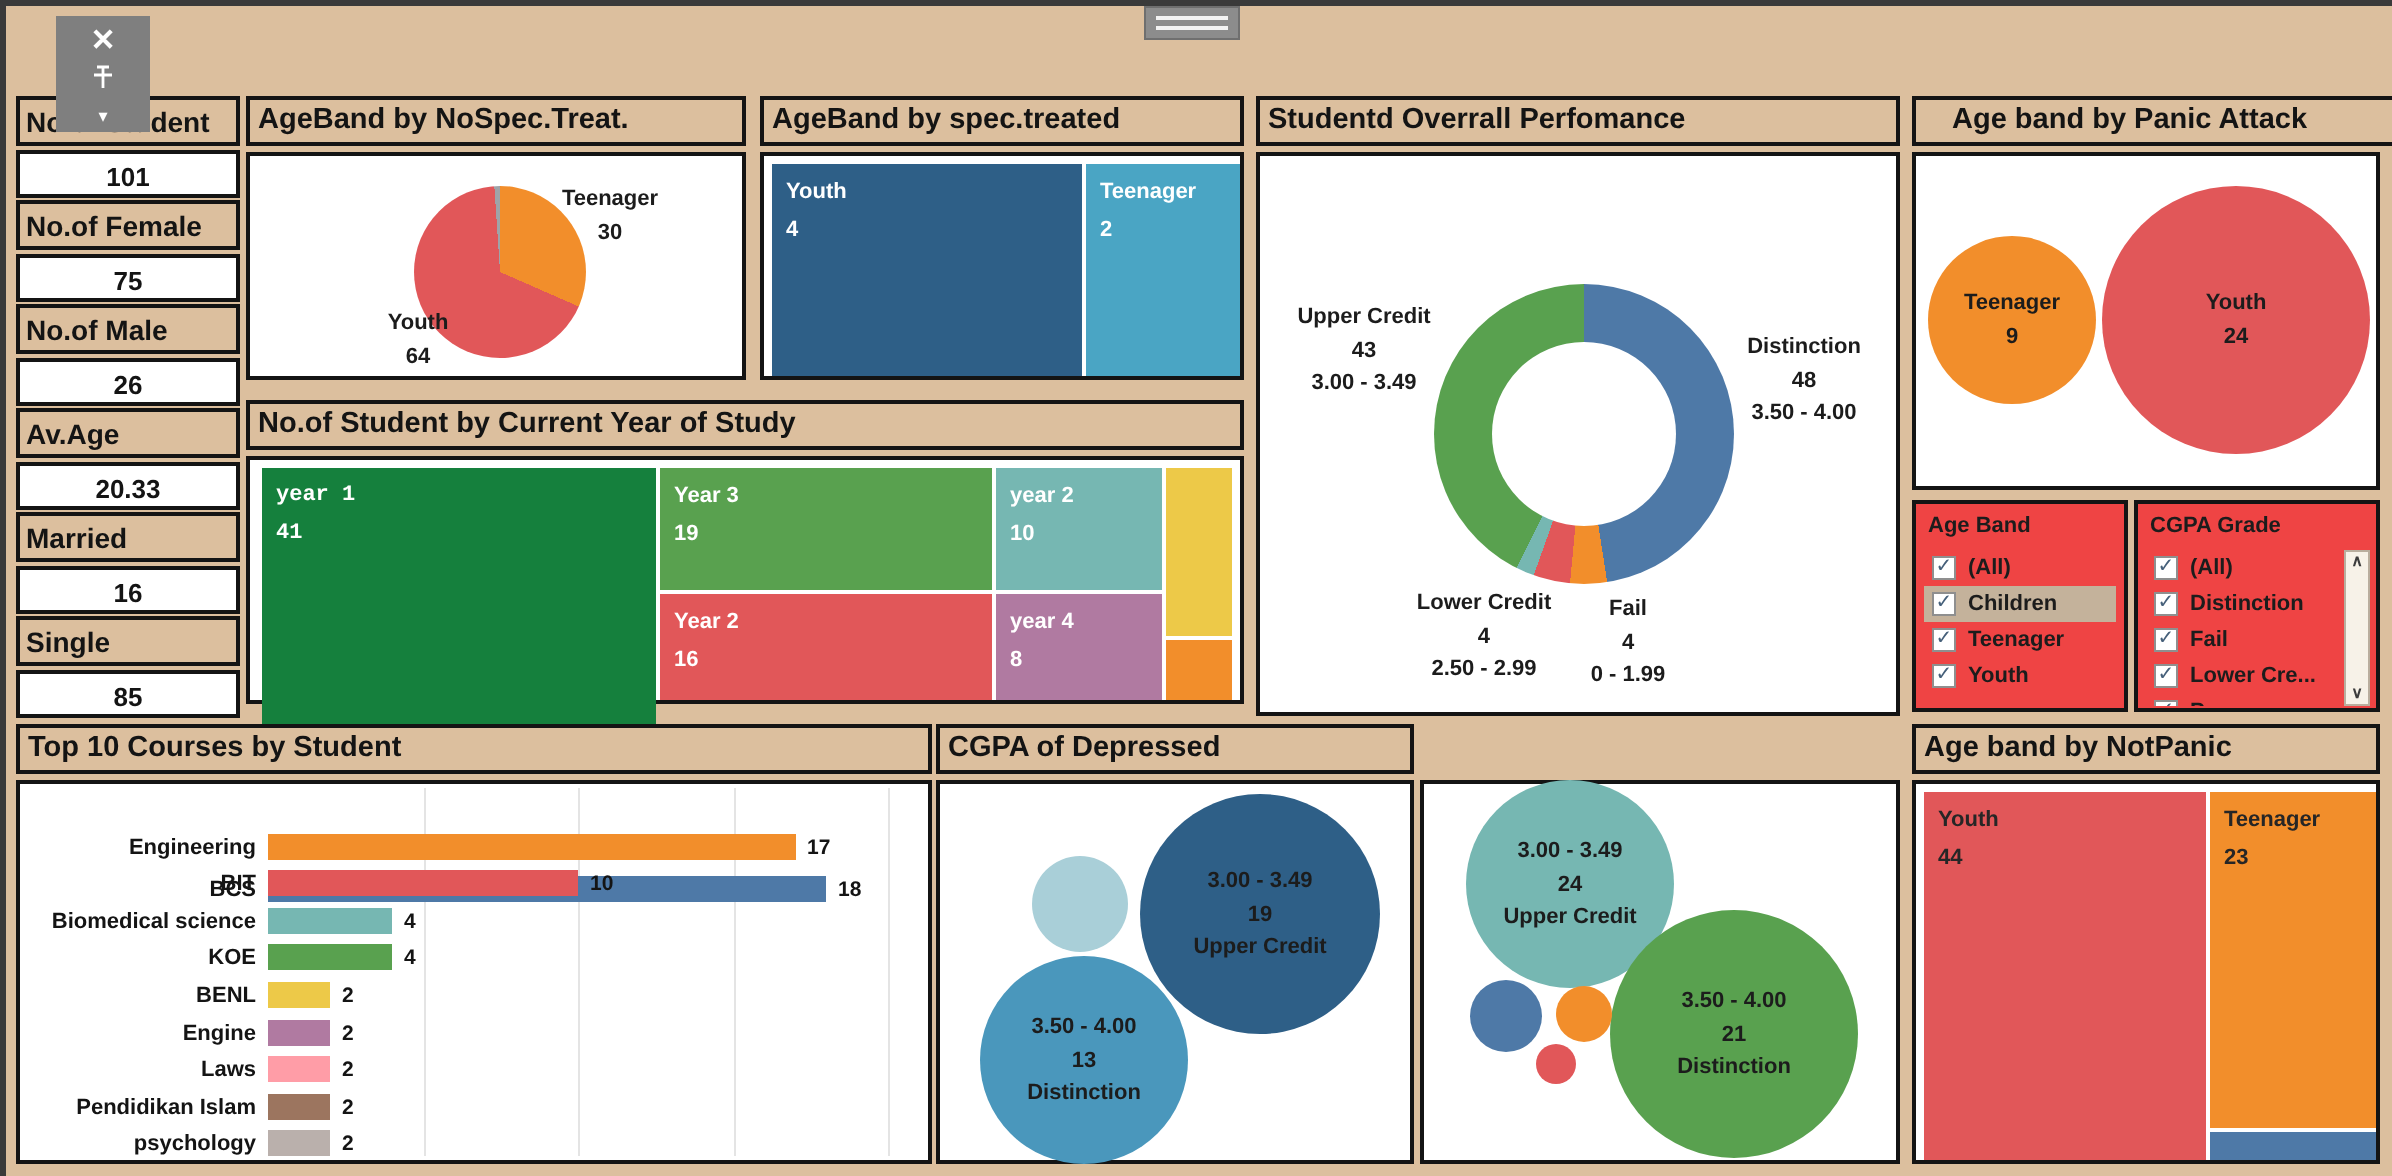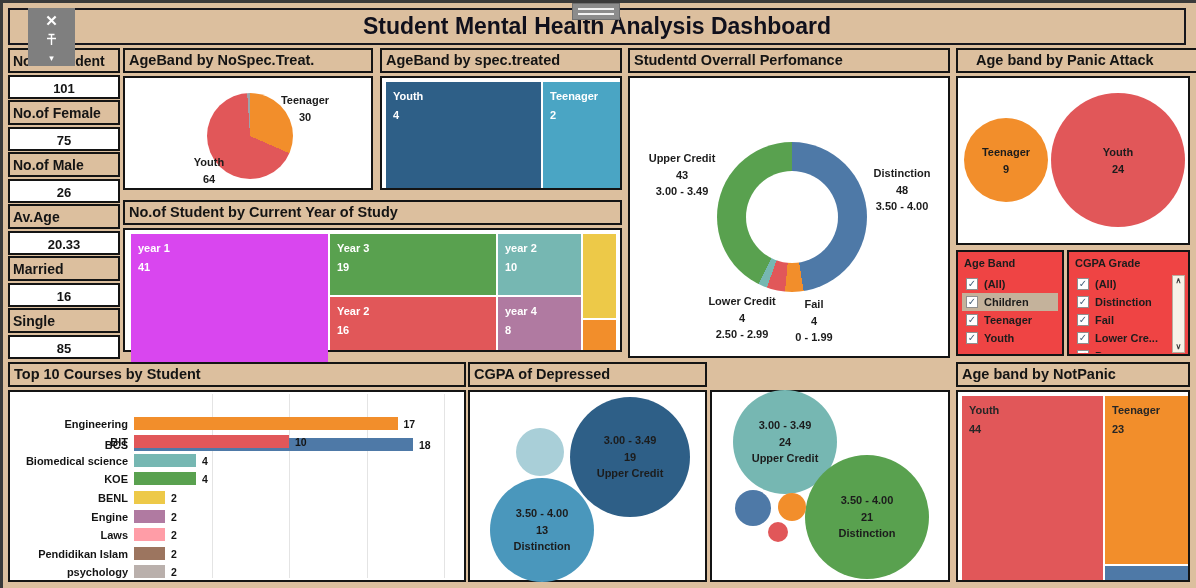--- a/index.html
+++ b/index.html
@@ -59,23 +59,20 @@
              justify-content:space-between;align-items:center;padding:1px 0;}
   .scrollbar .ar{font-size:8px;color:#3c3c3c;line-height:8px;font-weight:bold;}
 </style>
 </head>
 <body>
 
 <div class="window">
   <div class="frame-top"></div>
   <div class="frame-left"></div>
 
-  <div class="banner">
-    <span>Student Mental Health Analysis Dashboard</span>
-  </div>
   <div class="grip">
       <i></i>
       <i></i>
     </div>
 
   <div class="toolbar">
     <span class="tb tb-close">✕</span>
     <span class="tb">
       <svg width="13" height="14" viewBox="0 0 13 14">
           <path d="M3.5 1.5h6M6.5 1.5v4M2 5.5h9M6.5 5.5V12" stroke="#fff" stroke-width="1.4" fill="none"></path>
@@ -159,21 +156,21 @@
       </div>
       <div class="bubble" style="left: 93px; top: 15px; width: 134px; height: 134px; background: rgb(225, 87, 89);"></div>
       <div class="chart-label" style="left: 160px; top: 82px;">
         <div>Youth</div>
         <div>24</div>
       </div>
     </div>
 
   <div class="panel-h" style="left:123px;top:200px;width:499px;">No.of Student by Current Year of Study</div>
   <div class="panel-b" style="left:123px;top:228px;width:499px;height:124px;">
-      <div class="tm-cell" style="left: 6px; top: 4px; width: 197px; height: 141px; background: #d946ef; color: rgb(255, 255, 255); overflow: hidden;">
+      <div class="tm-cell" style="left: 6px; top: 4px; width: 197px; height: 141px; background: #15803d; color: rgb(255, 255, 255); overflow: hidden; font-family: Liberation Mono, monospace;">
         <div>year 1</div>
         <div>41</div>
       </div>
       <div class="tm-cell" style="left: 205px; top: 4px; width: 166px; height: 61px; background: rgb(89, 161, 79); color: rgb(255, 255, 255); overflow: hidden;">
         <div>Year 3</div>
         <div>19</div>
       </div>
       <div class="tm-cell" style="left: 205px; top: 67px; width: 166px; height: 53px; background: rgb(225, 87, 89); color: rgb(255, 255, 255); overflow: hidden;">
         <div>Year 2</div>
         <div>16</div>

